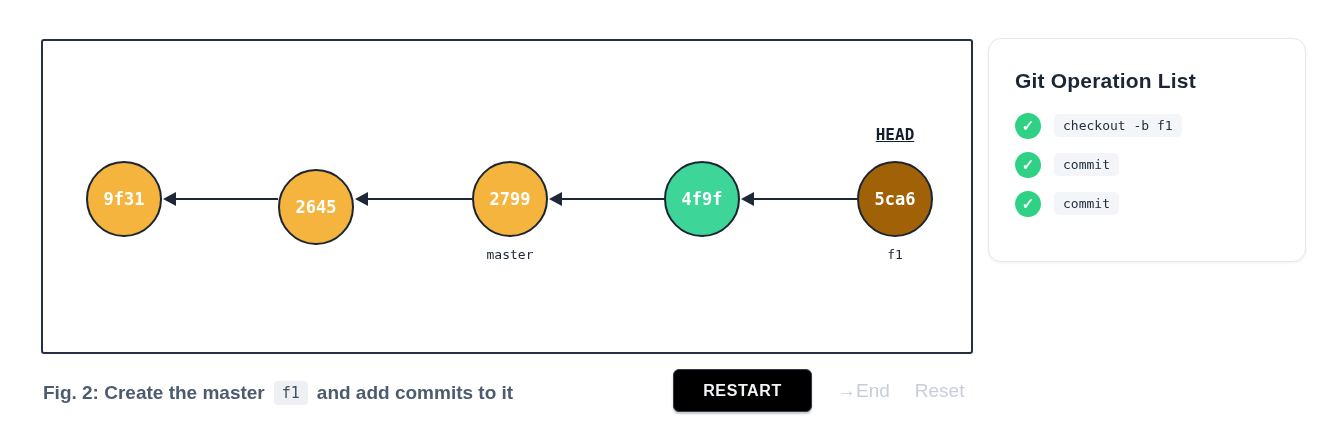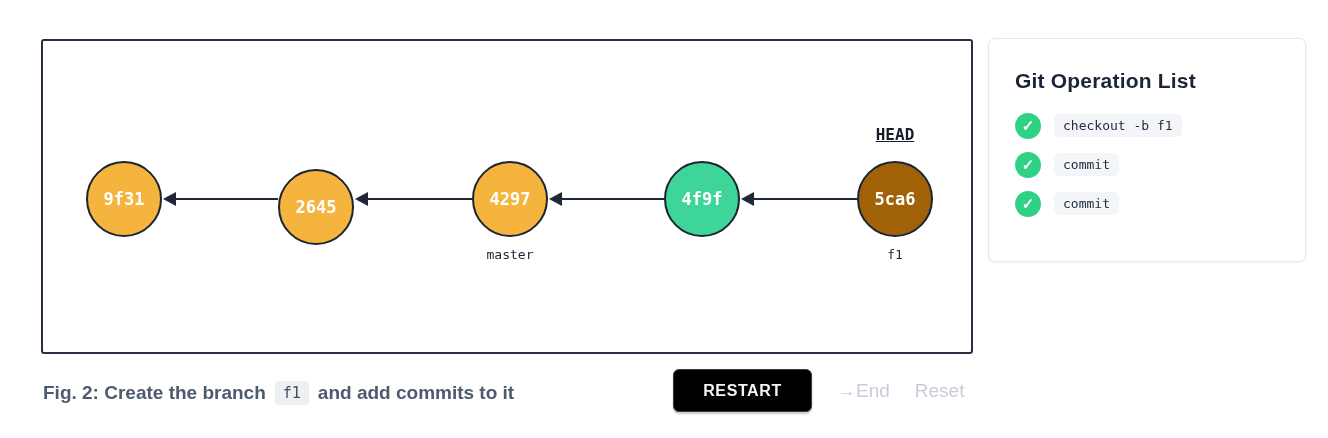--- a/index.html
+++ b/index.html
@@ -30,21 +30,21 @@
     font-family:"DejaVu Sans Mono", monospace; font-size:13px; color:#1b2638;
   }
   .head-label {
     position:absolute; width:120px; text-align:center;
     font-family:"DejaVu Sans Mono", monospace; font-weight:700; font-size:16px; color:#141e2b;
   }
 
   
   .op-panel {
     position:absolute; left:988px; top:38px; width:318px; height:224px;
-    background:#ffffff; border:1px solid #e4e7eb; border-radius:7px;
+    background:#ffffff; border:1px solid #e4e7eb; border-radius:13px;
     box-shadow:0 1px 3px rgba(20,30,50,0.06); padding:30px 26px;
   }
   .op-title { font-size:21px; font-weight:700; color:#1b2535; letter-spacing:0.2px; }
   .op-list { list-style:none; margin-top:18px; display:flex; flex-direction:column; gap:10px; }
   .op-item { display:flex; align-items:center; gap:13px; height:29px; }
   .check {
     width:26px; height:26px; border-radius:50%; background:#2fd184; flex:0 0 26px;
     display:flex; align-items:center; justify-content:center;
     color:#ffffff; font-size:15px; font-weight:700;
   }
@@ -83,21 +83,21 @@
 <div class="stage">
 
   <div class="graph-frame">
     <div id="graph-layer">
         <div class="node" style="left: 43px; top: 120px; background: rgb(245, 180, 61);">9f31</div>
         <div class="edge-line" style="left: 131px; top: 157px; width: 104px; background: rgb(31, 40, 54);"></div>
         <div class="edge-arrow" style="left: 120px; top: 151px; border-right-color: rgb(31, 40, 54);"></div>
         <div class="node" style="left: 235px; top: 128px; background: rgb(245, 180, 61);">2645</div>
         <div class="edge-line" style="left: 323px; top: 157px; width: 106px; background: rgb(31, 40, 54);"></div>
         <div class="edge-arrow" style="left: 312px; top: 151px; border-right-color: rgb(31, 40, 54);"></div>
-        <div class="node" style="left: 429px; top: 120px; background: rgb(245, 180, 61);">4297</div>
+        <div class="node" style="left: 429px; top: 120px; background: rgb(245, 180, 61);">2799</div>
         <div class="branch-label" style="left: 387px; top: 206px;">master</div>
         <div class="edge-line" style="left: 517px; top: 157px; width: 104px; background: rgb(31, 40, 54);"></div>
         <div class="edge-arrow" style="left: 506px; top: 151px; border-right-color: rgb(31, 40, 54);"></div>
         <div class="node" style="left: 621px; top: 120px; background: rgb(62, 213, 152);">4f9f</div>
         <div class="edge-line" style="left: 709px; top: 157px; width: 105px; background: rgb(31, 40, 54);"></div>
         <div class="edge-arrow" style="left: 698px; top: 151px; border-right-color: rgb(31, 40, 54);"></div>
         <div class="node" style="left: 814px; top: 120px; background: #a16207;">5ca6</div>
         <div class="branch-label" style="left: 772px; top: 206px;">f1</div>
         <div class="head-label" style="left: 792px; top: 84px; text-decoration: underline;">HEAD</div>
       </div>
@@ -115,21 +115,21 @@
           <code class="cmd">commit</code>
         </li>
         <li class="op-item">
           <span class="check" style="background: rgb(47, 209, 132);">✓</span>
           <code class="cmd">commit</code>
         </li>
       </ul>
   </aside>
 
   <div class="caption">
-    <span>Fig. 2: Create the branch</span>
+    <span>Fig. 2: Create the master</span>
     <code>f1</code>
     <span>and add commits to it</span>
   </div>
 
   <div class="controls">
     <button class="restart-btn">RESTART</button>
     <a class="ghost-link">→End</a>
     <a class="ghost-link">Reset</a>
   </div>
 

